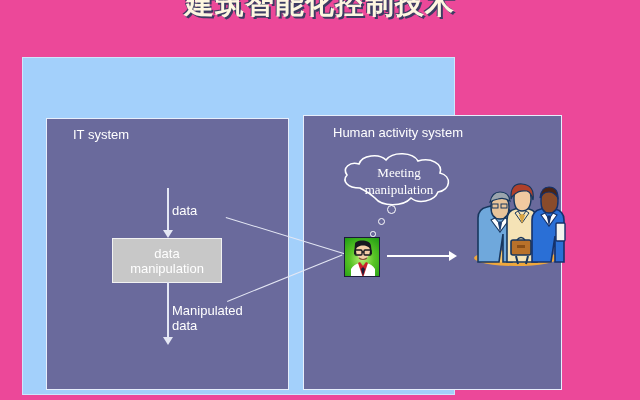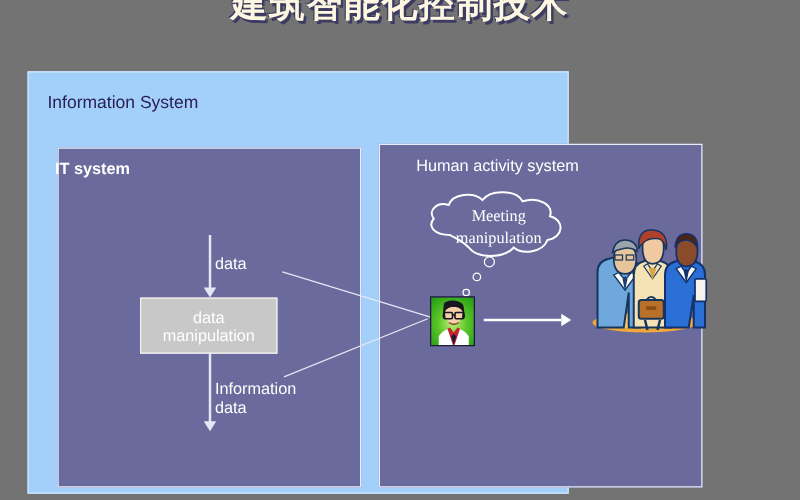--- a/index.html
+++ b/index.html
@@ -4,21 +4,21 @@
 <style>
   html, body {
     margin: 0;
     padding: 0;
     background: #6b6b9e;
   }
   #slide {
     position: relative;
     width: 640px;
     height: 400px;
-    background: #737373;
+    background: #ec4899;
     overflow: hidden;
     font-family: "Liberation Sans", sans-serif;
   }
 
   
   #slide-title {
     position: absolute;
     left: 0;
     top: -16px;
     width: 640px;
@@ -71,21 +71,21 @@
     top: 115px;
     width: 259px;
     height: 275px;
   }
   .panel-label {
     position: absolute;
     font-size: 13px;
     color: #ffffff;
     white-space: nowrap;
   }
-  #it-system-label { left: 44px; top: 127px; font-weight: bold; }
+  #it-system-label { left: 73px; top: 127px; }
   #human-activity-label { left: 333px; top: 125px; }
 
   
   .vline {
     position: absolute;
     width: 2px;
     background: #e4e7f4;
   }
   #flow-line-top    { left: 167px; top: 188px; height: 45px; }
   #flow-line-bottom { left: 167px; top: 282px; height: 58px; }
@@ -224,21 +224,20 @@
 </style>
 </head>
 <body>
 
 <div id="slide">
 
   <div id="slide-title">建筑智能化控制技术</div>
 
   <div id="information-system-panel"></div>
 
-  <div id="information-system-label">Information System</div>
 
   <div id="it-system-panel" class="inner-panel"></div>
   <div id="it-system-label" class="panel-label">IT system</div>
 
   <div id="human-activity-panel" class="inner-panel"></div>
   <div id="human-activity-label" class="panel-label">Human activity system</div>
 
   <div id="flow-line-top" class="vline"></div>
   <div id="arrowhead-top" class="arrowhead-down"></div>
   <div id="data-label" class="flow-label">data</div>
@@ -246,21 +245,21 @@
   <div id="data-manipulation-box">
     <span>
       <span>data</span><br>
       <span>manipulation</span>
     </span>
   </div>
 
   <div id="flow-line-bottom" class="vline"></div>
   <div id="arrowhead-bottom" class="arrowhead-down"></div>
   <div id="manipulated-data-label" class="flow-label">
-    <span>Information</span><br>
+    <span>Manipulated</span><br>
     <span>data</span>
   </div>
 
   <div id="conv-line-upper" class="conv-line"></div>
   <div id="conv-line-lower" class="conv-line"></div>
 
   <div id="thought-bubble">
     <svg width="122" height="62" viewBox="0 0 122 62">
       <path d="M26,36 C13,36 8,29 13,23 C8,16 16,9 25,12 C28,3 45,1 52,8
                C59,-1 79,0 84,9 C97,5 109,12 106,21 C118,24 117,38 104,40

